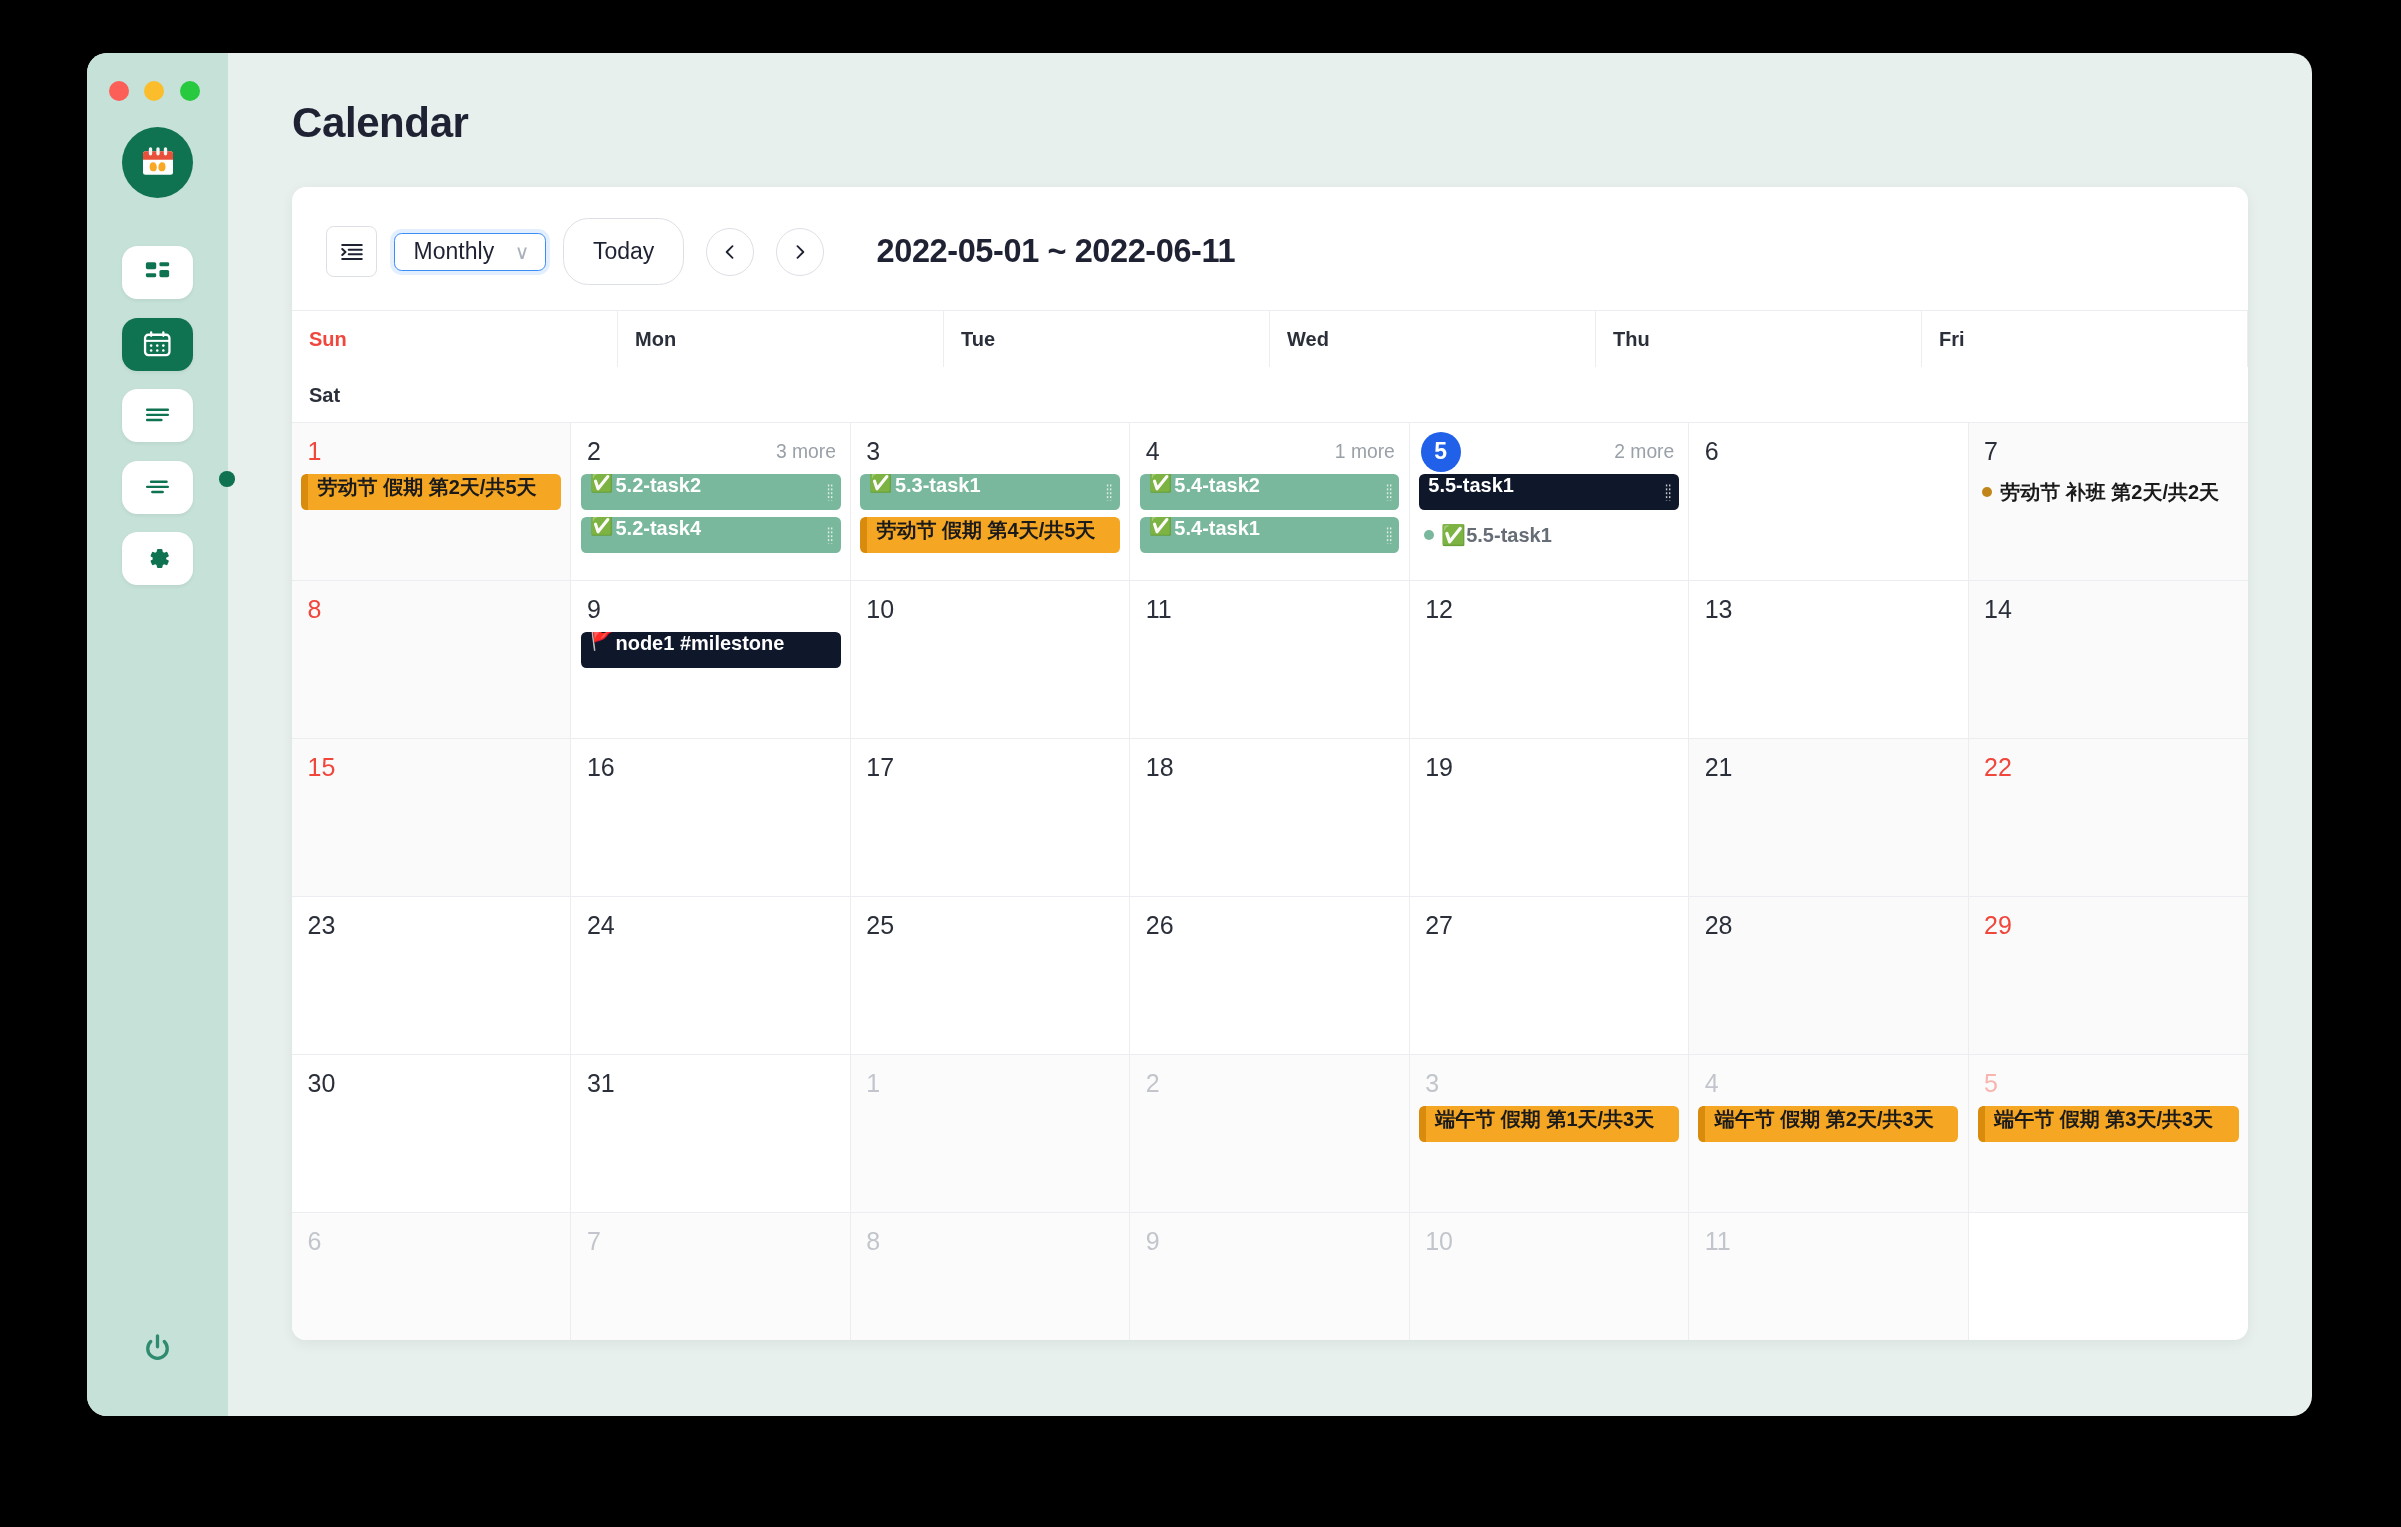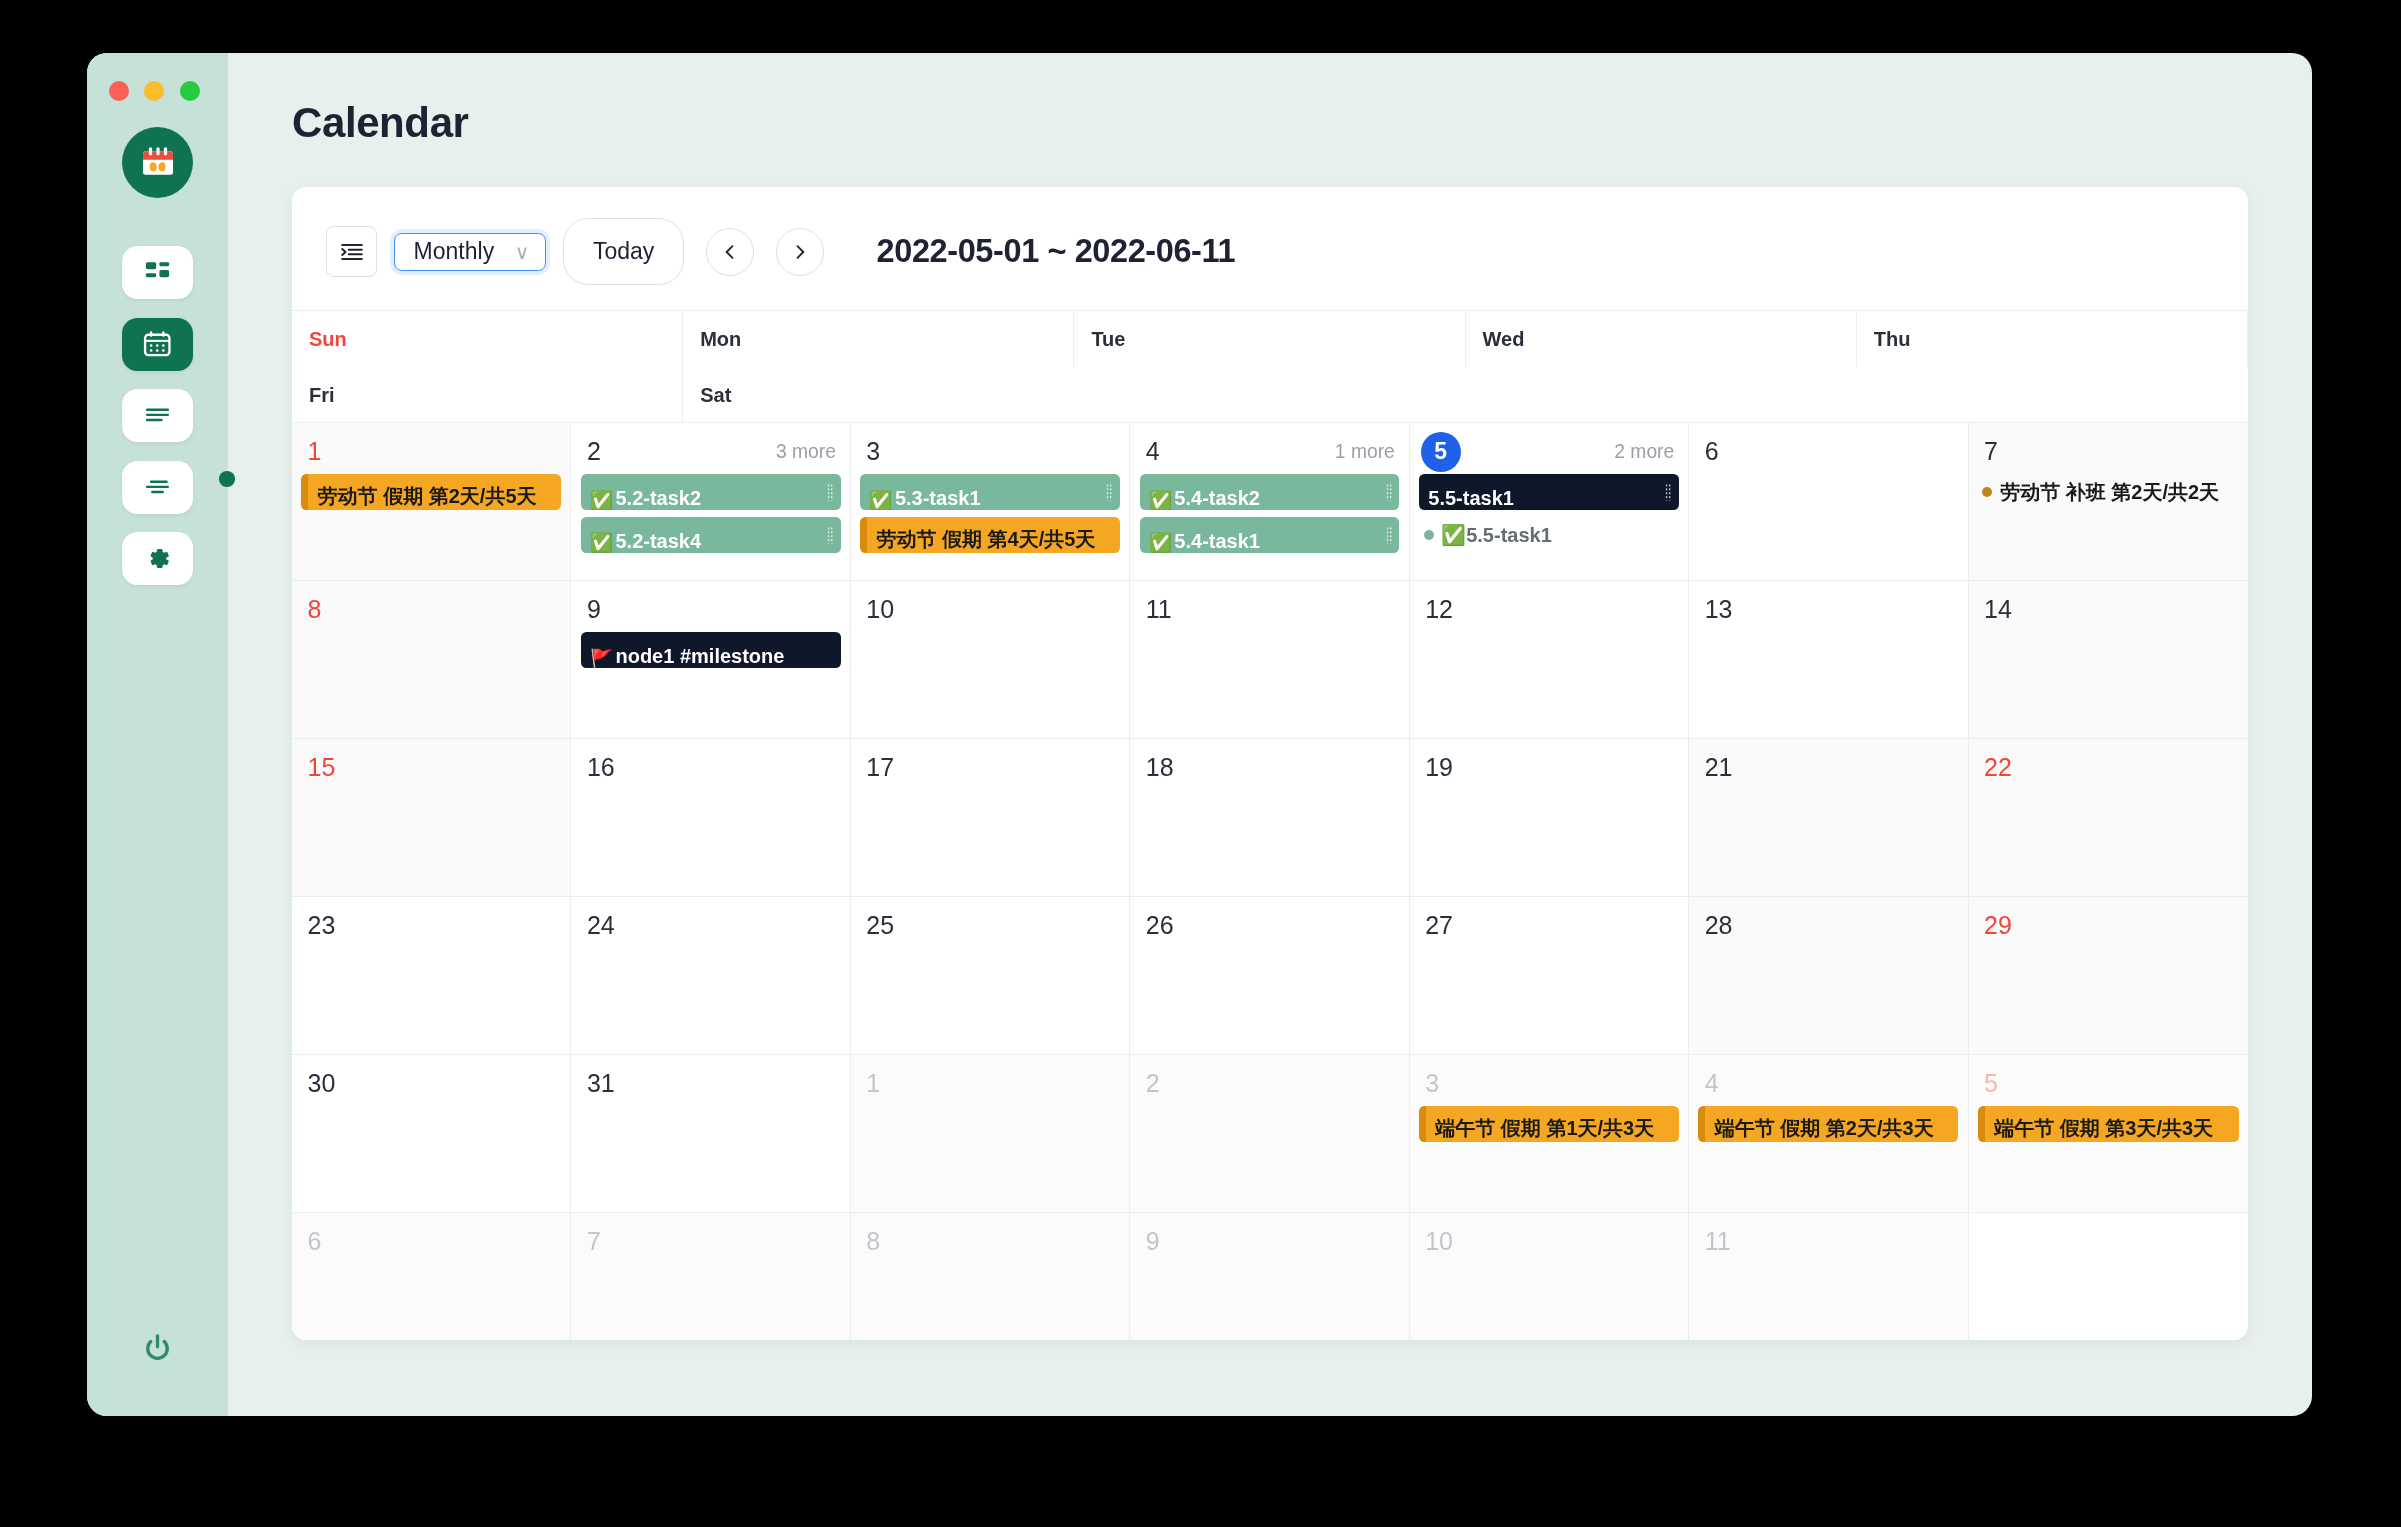--- a/index.html
+++ b/index.html
@@ -138,21 +138,21 @@
     cursor: pointer; margin-left: 4.6px;
   }
   #range-label {
     margin-left: 36px;
     font-size: 32.5px; font-weight: 700; color: #1e2233;
     letter-spacing: -0.4px;
   }
 
   
   #weekday-row {
-    display: grid; grid-template-columns: repeat(5, 1fr);
+    display: grid; grid-template-columns: repeat(6, 1fr);
     border-top: 0.8px solid #ebedf0;
     border-bottom: 0.8px solid #ebedf0;
   }
   .weekday {
     padding: 17px 0 15.5px 17px;
     font-size: 20px; font-weight: 600; color: #2a2f3a;
     border-right: 0.8px solid #ebedf0;
   }
   .weekday:last-child { border-right: none; }
   .weekday.sun { color: #f0463c; }
@@ -190,21 +190,21 @@
     font-weight: 600; font-size: 23px;
     margin-left: -4.6px;
   }
   .more-label { font-size: 19.3px; color: #9aa0a8; }
 
   .events { margin-top: 4.6px; display: flex; flex-direction: column; gap: 6.2px; }
 
   .ev {
     position: relative;
     height: 36px; border-radius: 5.4px;
-    display: flex; align-items: flex-end;
+    display: flex; align-items: flex-start;
     padding: 0 9.3px;
     font-size: 20px; font-weight: 700;
     white-space: nowrap; overflow: hidden;
     cursor: pointer;
   }
   .ev.orange { background: #f5a623; color: #1a1a1a; border-left: 7px solid #d98b0d; padding-left: 9.3px; }
   .ev.green-light { background: #79b89c; color: #ffffff; }
   .ev.green-dark { background: #0f172a; color: #ffffff; }
   .ev .resize-grip {
     position: absolute; right: 7.7px; top: 50%; transform: translateY(-50%);

